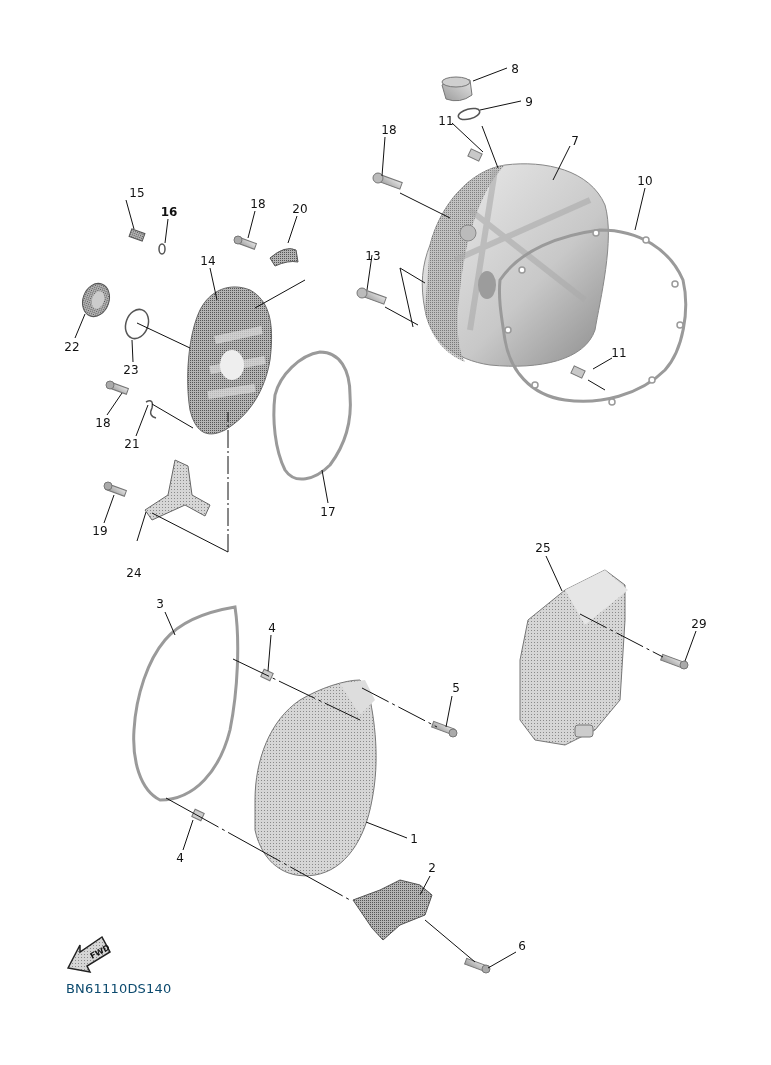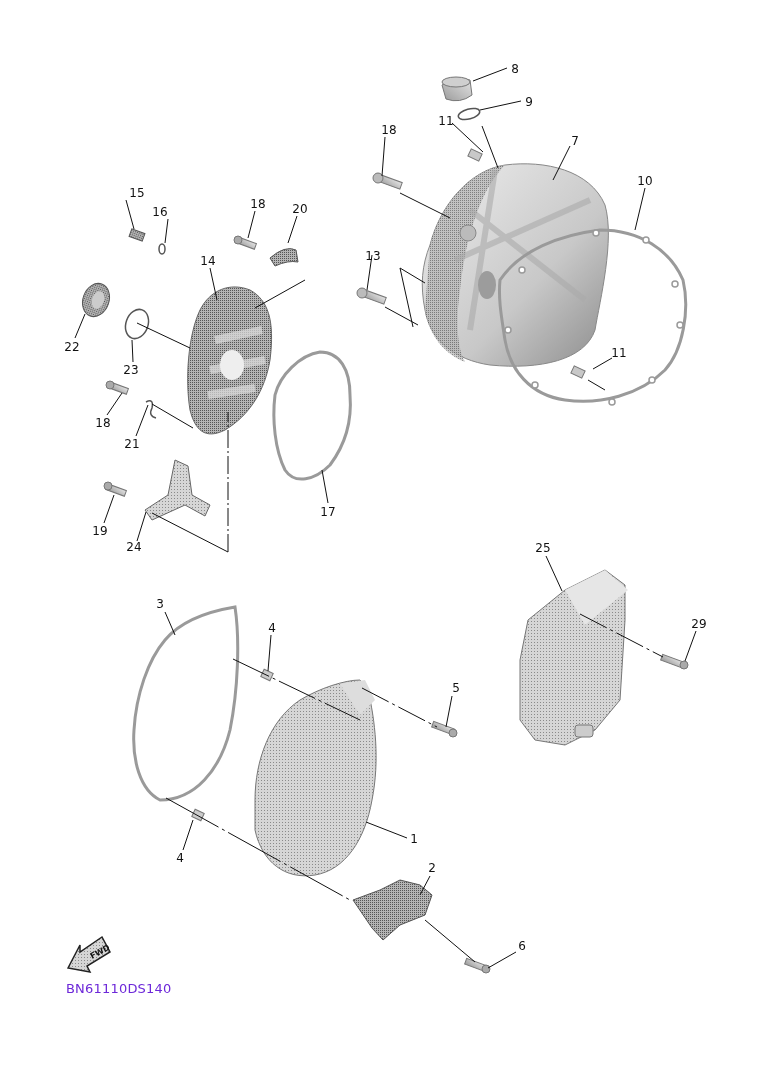--- a/index.html
+++ b/index.html
@@ -1,19 +1,19 @@
 <!DOCTYPE html>
 <html><head>
 <meta charset="utf-8">
 <style>
   html,body{margin:0;padding:0;background:#fff;}
   body{width:771px;height:1065px;position:relative;overflow:hidden;font-family:"DejaVu Sans",sans-serif;}
   #stage{position:absolute;left:0;top:0;width:771px;height:1065px;}
   .lbl{position:absolute;font-size:12px;color:#111;line-height:12px;transform:translate(-50%,-50%);white-space:nowrap;}
-  .code{position:absolute;left:66px;top:981px;font-size:13px;color:#6d28d9;letter-spacing:0.2px;}
+  .code{position:absolute;left:66px;top:981px;font-size:13px;color:#0c4a6e;letter-spacing:0.2px;}
   svg{position:absolute;left:0;top:0;}
 </style>
 </head>
 <body>
 
 <div id="stage">
 <svg width="771" height="1065" viewBox="0 0 771 1065">
   <defs>
     <pattern id="dots" width="3" height="3" patternUnits="userSpaceOnUse">
       <rect width="3" height="3" fill="#d6d6d6"></rect>
@@ -204,27 +204,27 @@
       <div class="lbl" style="left: 575px; top: 141px;">7</div>
       <div class="lbl" style="left: 515px; top: 69px;">8</div>
       <div class="lbl" style="left: 529px; top: 102px;">9</div>
       <div class="lbl" style="left: 645px; top: 181px;">10</div>
       <div class="lbl" style="left: 446px; top: 121px;">11</div>
       <div class="lbl" style="left: 619px; top: 353px;">11</div>
       <div class="lbl" style="left: 389px; top: 130px;">18</div>
       <div class="lbl" style="left: 373px; top: 248px; margin-top: 8px;">13</div>
       <div class="lbl" style="left: 208px; top: 261px; text-align: right;">14</div>
       <div class="lbl" style="left: 137px; top: 193px;">15</div>
-      <div class="lbl" style="left: 160px; top: 212px;">16</div>
+      <div class="lbl" style="left: 169px; top: 212px; font-weight: bold;">16</div>
       <div class="lbl" style="left: 328px; top: 512px;">17</div>
       <div class="lbl" style="left: 258px; top: 204px;">18</div>
       <div class="lbl" style="left: 103px; top: 423px;">18</div>
       <div class="lbl" style="left: 100px; top: 531px;">19</div>
       <div class="lbl" style="left: 300px; top: 209px;">20</div>
       <div class="lbl" style="left: 132px; top: 444px;">21</div>
       <div class="lbl" style="left: 72px; top: 347px; text-align: right;">22</div>
       <div class="lbl" style="left: 131px; top: 370px;">23</div>
-      <div class="lbl" style="left: 134px; top: 547px;">24</div>
+      <div class="lbl" style="left: 134px; top: 573px;">24</div>
       <div class="lbl" style="left: 543px; top: 548px;">25</div>
       <div class="lbl" style="left: 699px; top: 624px;">29</div>
     </div>
 <div class="code">BN61110DS140</div>
 </div>
 
 </body></html>

